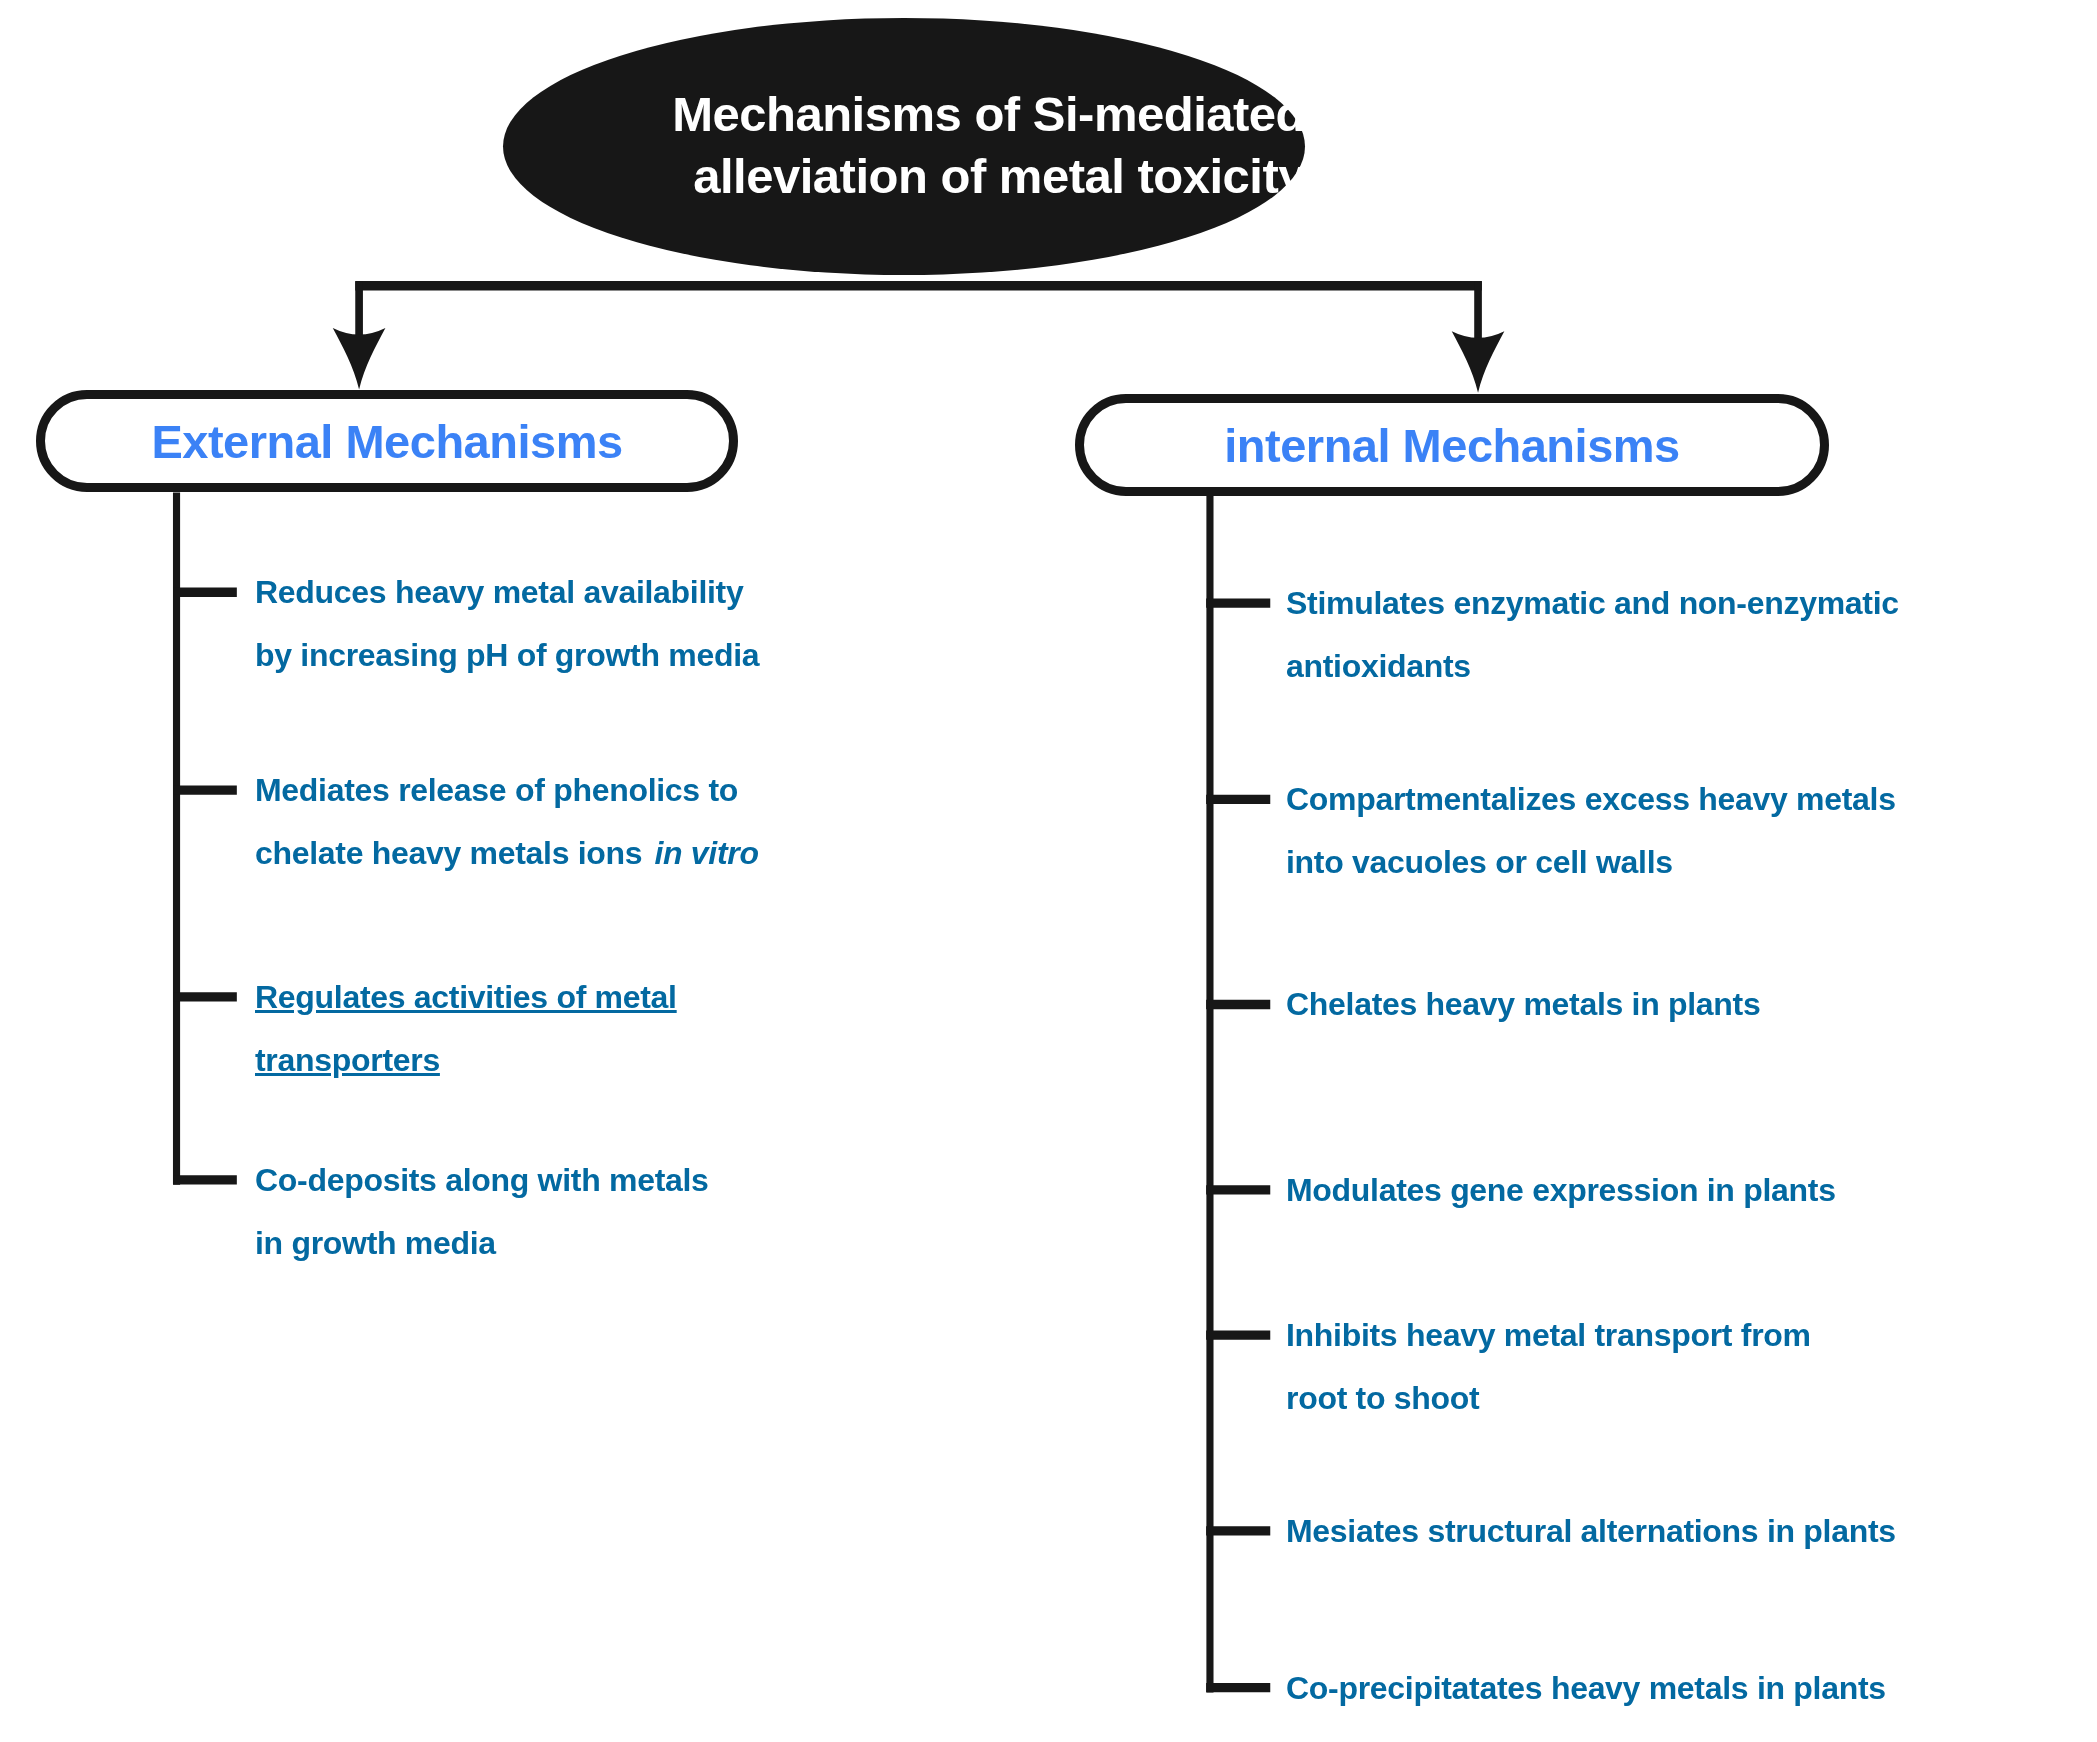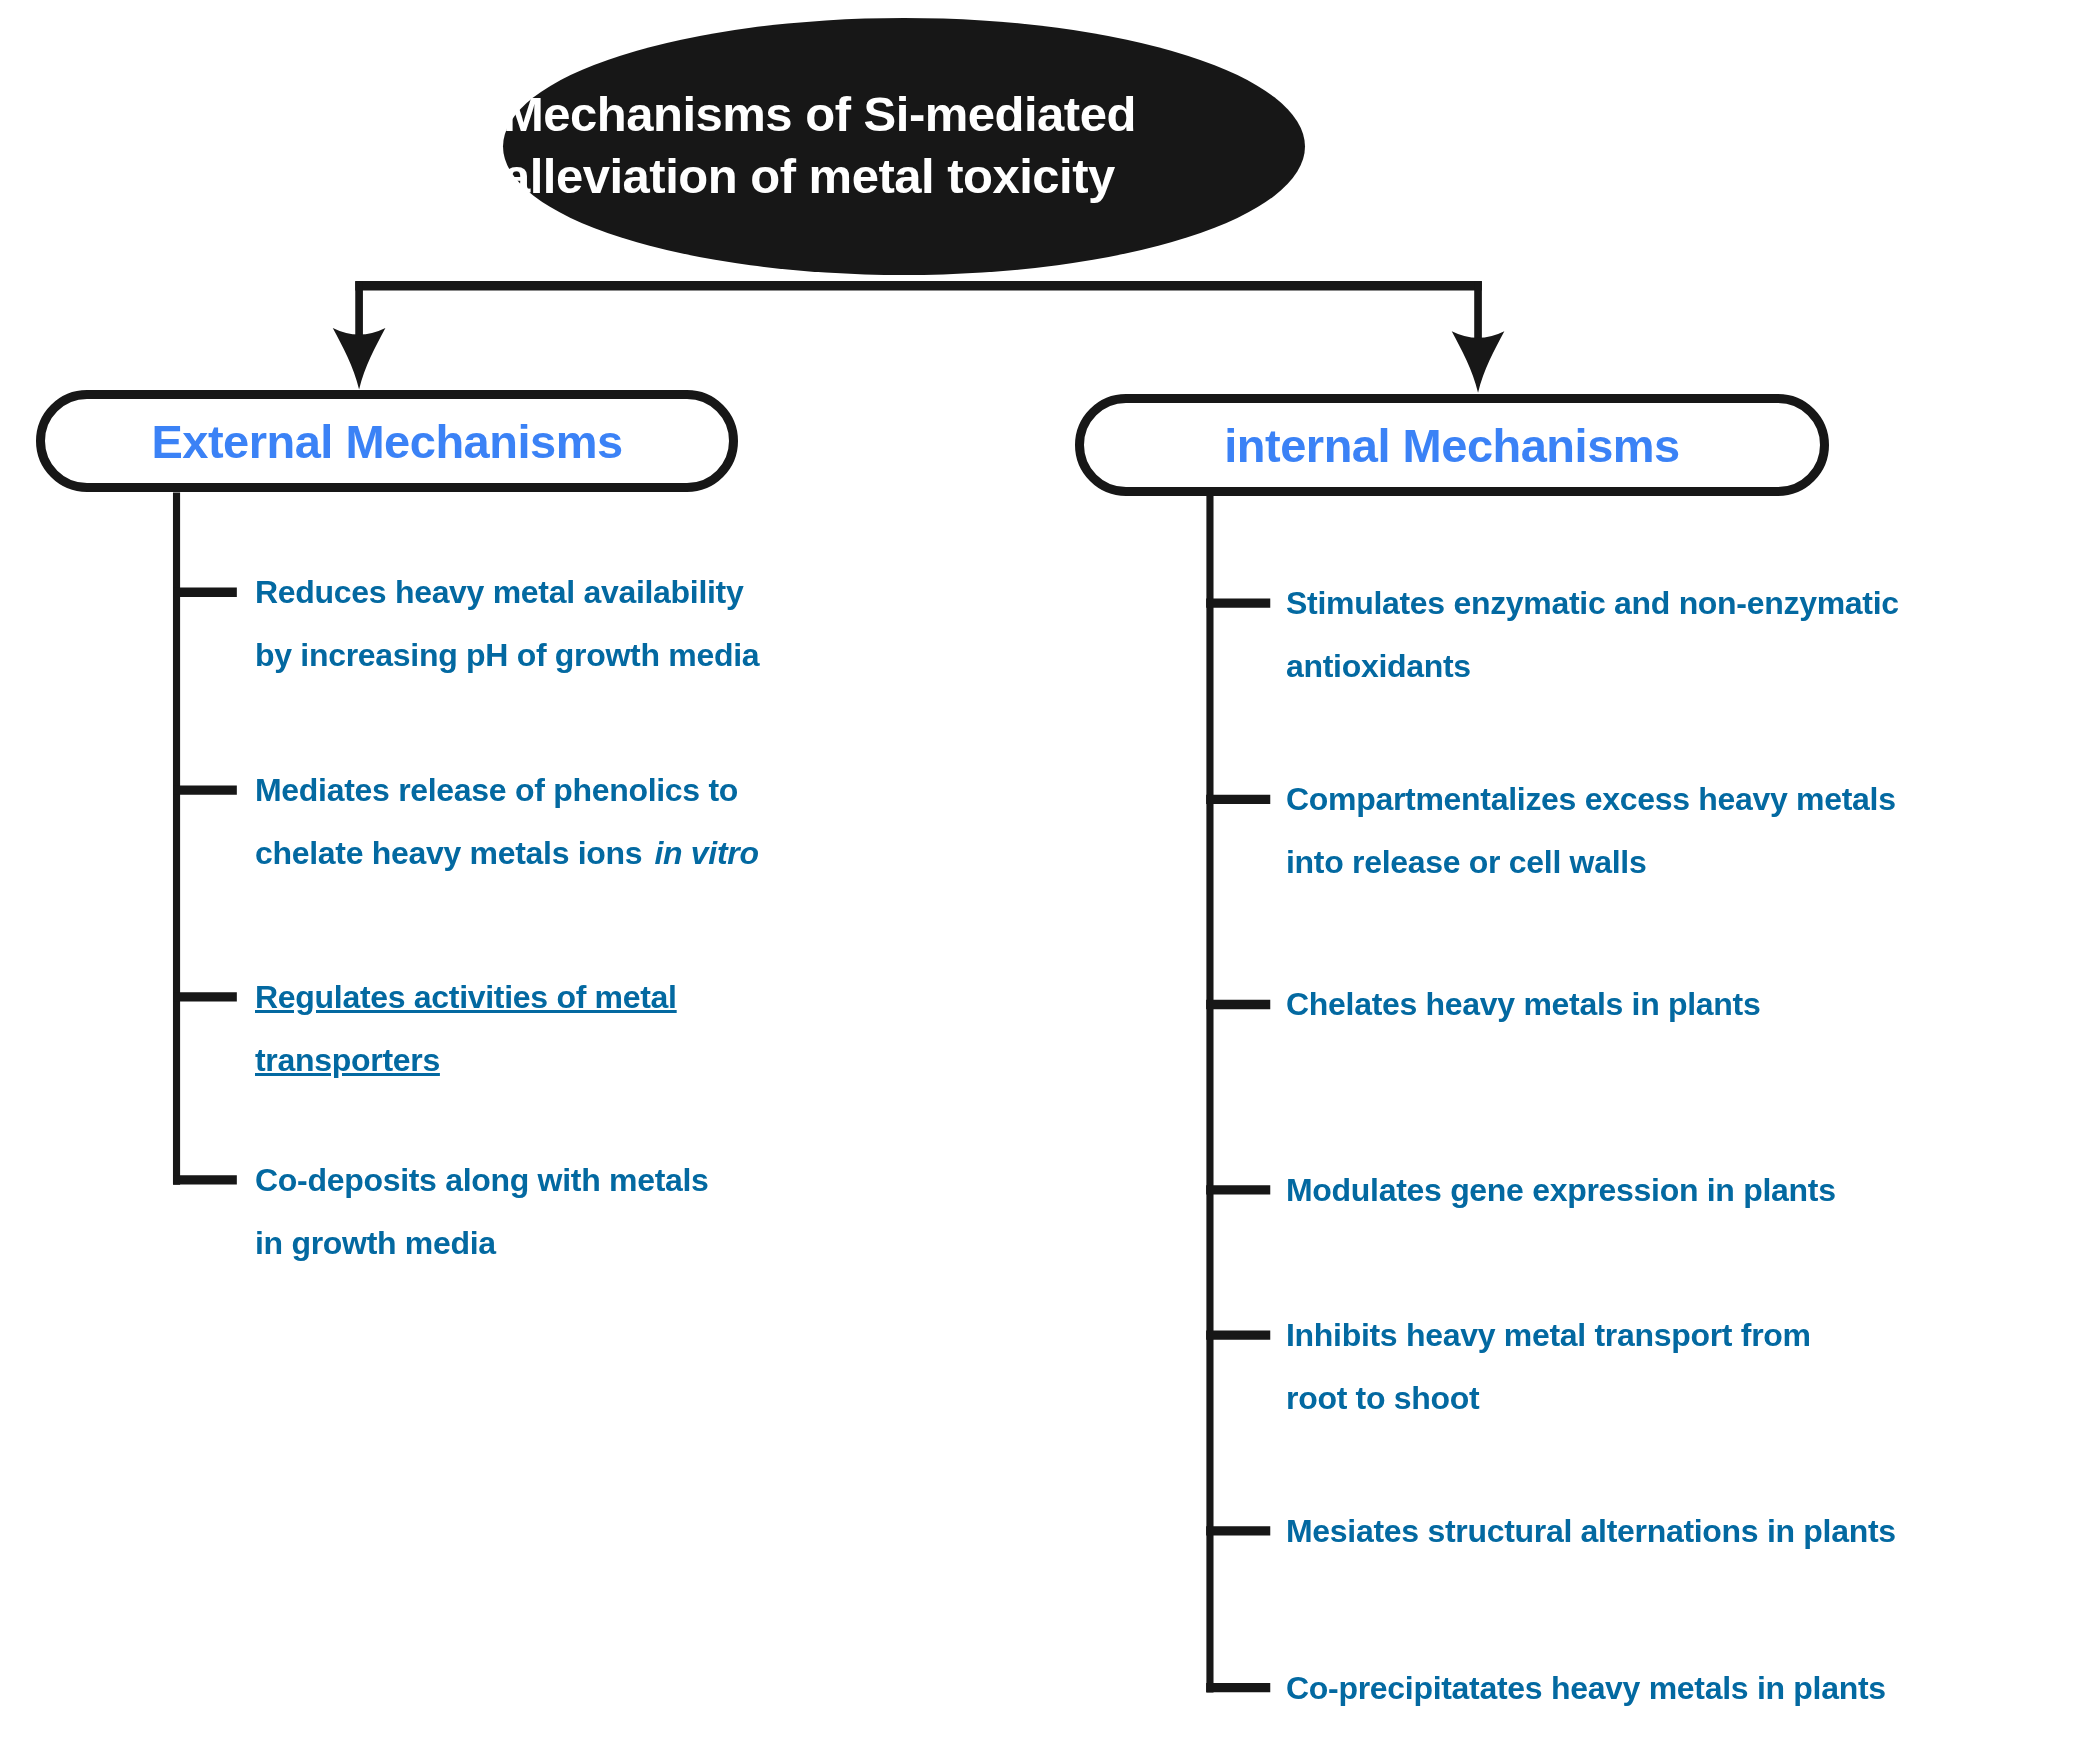--- a/index.html
+++ b/index.html
@@ -7,21 +7,21 @@
     position:relative;width:2097px;height:1742px;background:#ffffff;
     font-family:"Liberation Sans","DejaVu Sans",sans-serif;overflow:hidden;
   }
   svg.lines{position:absolute;left:0;top:0;}
   .ink-stroke{stroke:#171717;fill:none;}
   .ink-fill{fill:#171717;stroke:none;}
 
   .root-ellipse{
     position:absolute;left:503px;top:17.5px;width:802px;height:257px;
     background:#171717;border-radius:50%;
-    display:flex;flex-direction:column;align-items:flex-start;justify-content:center;
+    display:flex;flex-direction:column;align-items:flex-end;justify-content:center;
     color:#ffffff;font-size:49px;font-weight:bold;line-height:1.26;
     text-align:center;letter-spacing:-0.5px;
   }
   .branch-box{
     position:absolute;height:102px;background:#ffffff;
     border:9.3px solid #171717;border-radius:52px;box-sizing:border-box;
     display:flex;align-items:center;justify-content:center;
     color:#3b82f6;font-size:47px;font-weight:bold;letter-spacing:-0.5px;
   }
   .box-external{left:36px;top:390px;width:702px;}
@@ -89,21 +89,21 @@
     <div>Co-deposits along with metals</div>
     <div>in growth media</div>
   </div>
 
   <div class="leaf-item col-int i0">
     <div>Stimulates enzymatic and non-enzymatic</div>
     <div>antioxidants</div>
   </div>
   <div class="leaf-item col-int i1">
     <div>Compartmentalizes excess heavy metals</div>
-    <div>into release or cell walls</div>
+    <div>into vacuoles or cell walls</div>
   </div>
   <div class="leaf-item col-int i2">
     <div>Chelates heavy metals in plants</div>
   </div>
   <div class="leaf-item col-int i3">
     <div>Modulates gene expression in plants</div>
   </div>
   <div class="leaf-item col-int i4">
     <div>Inhibits heavy metal transport from</div>
     <div>root to shoot</div>

